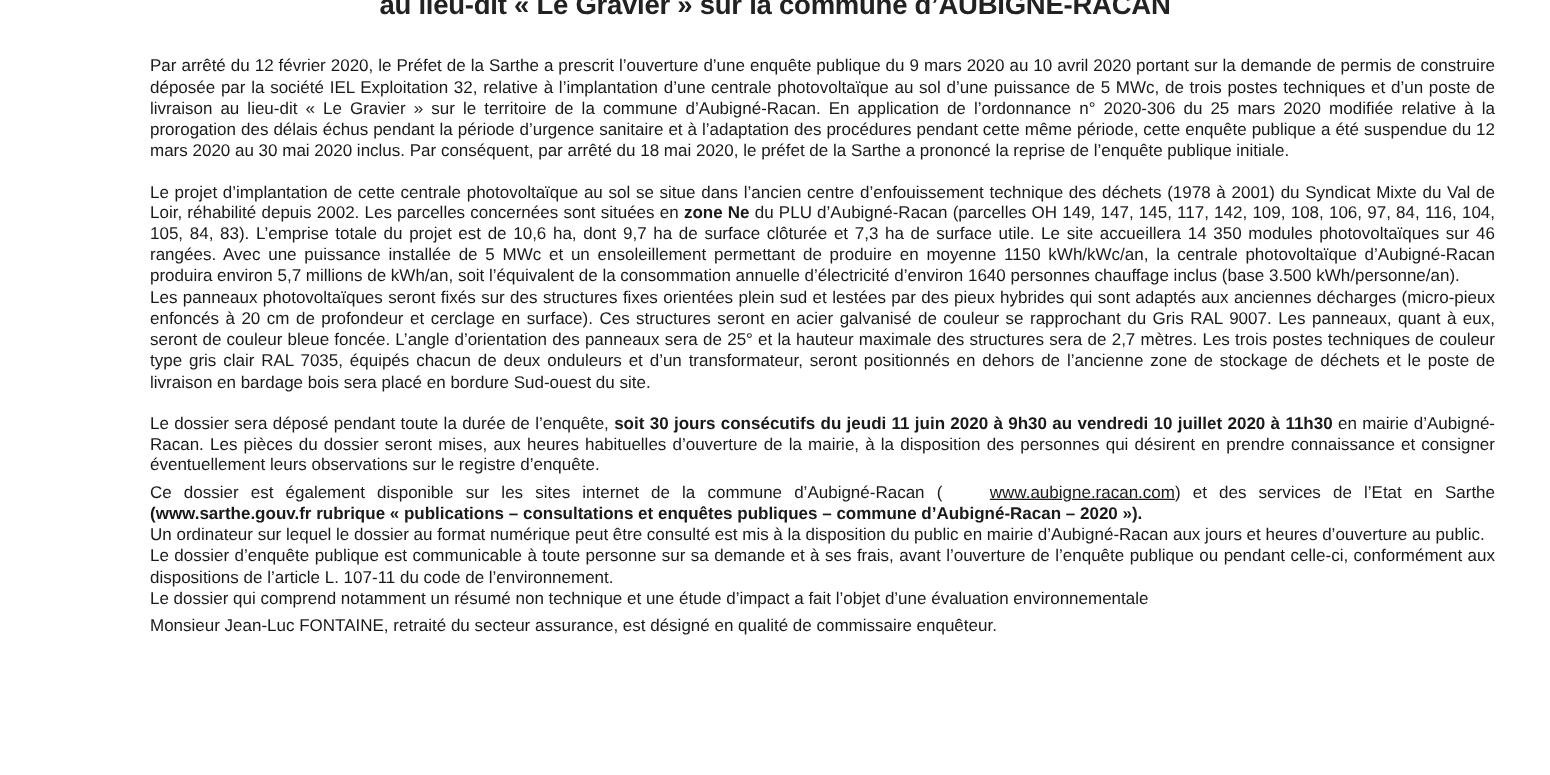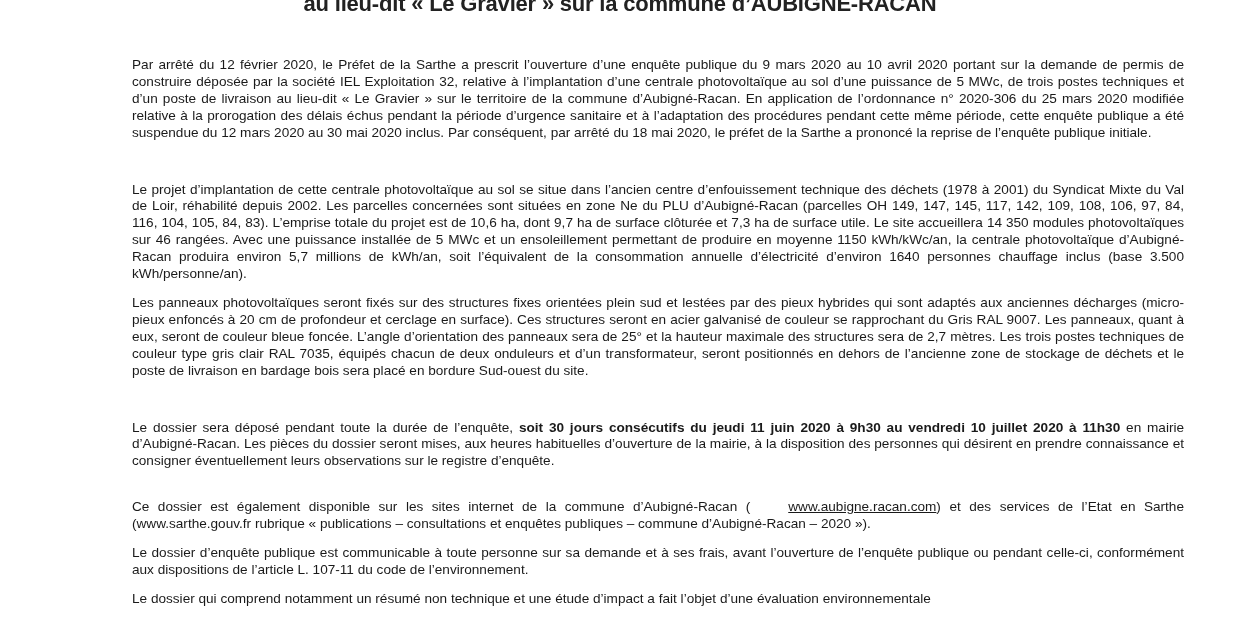--- a/index.html
+++ b/index.html
@@ -1,24 +1,24 @@
 <!DOCTYPE html>
 <html><head>
 <meta charset="utf-8">
 <style>
   html, body { margin: 0; padding: 0; background: #ffffff; }
   body { width: 1240px; height: 620px; overflow: hidden; position: relative;
          font-family: "Liberation Sans", sans-serif; color: #1a1a1a; }
   .title { position: absolute; top: -9px; left: 0; width: 1240px; text-align: center;
            font-weight: bold; font-size: 22px; line-height: 26px; color: #222; letter-spacing: -0.2px; }
   .doc { position: absolute; left: 120px; top: 45px; width: 1076px; font-size: 13.6px; line-height: 16.9px; }
-  .p { margin: 12px; text-align: justify; text-align-last: left; }
+  .p { margin: 0; text-align: justify; text-align-last: left; }
   .gap { height: 16px; }
   .gap-s { height: 5px; }
-  .b { font-weight: normal; }
+  .b { font-weight: bold; }
   .u { text-decoration: underline; padding-left: 38px; }
   .bu { font-weight: bold; }
 </style>
 </head>
 <body>
 
 <div class="title">au lieu-dit « Le Gravier » sur la commune d’AUBIGNE-RACAN</div>
 
 <div class="doc">
 
@@ -31,20 +31,21 @@
   <p class="p">Les panneaux photovoltaïques seront fixés sur des structures fixes orientées plein sud et lestées par des pieux hybrides qui sont adaptés aux anciennes décharges (micro-pieux enfoncés à 20 cm de profondeur et cerclage en surface). Ces structures seront en acier galvanisé de couleur se rapprochant du Gris RAL 9007. Les panneaux, quant à eux, seront de couleur bleue foncée. L’angle d’orientation des panneaux sera de 25° et la hauteur maximale des structures sera de 2,7 mètres. Les trois postes techniques de couleur type gris clair RAL 7035, équipés chacun de deux onduleurs et d’un transformateur, seront positionnés en dehors de l’ancienne zone de stockage de déchets et le poste de livraison en bardage bois sera placé en bordure Sud-ouest du site.</p>
 
   <div class="gap"></div>
 
   <p class="p"><span>Le dossier sera déposé pendant toute la durée de l’enquête, </span><span class="bu">soit 30 jours consécutifs du jeudi 11 juin 2020 à 9h30 au vendredi 10 juillet 2020 à 11h30</span><span> en mairie d’Aubigné-Racan. Les pièces du dossier seront mises, aux heures habituelles d’ouverture de la mairie, à la disposition des personnes qui désirent en prendre connaissance et consigner éventuellement leurs observations sur le registre d’enquête.</span></p>
 
   <div class="gap-s"></div>
 
   <p class="p"><span>Ce dossier est également disponible sur les sites internet de la commune d’Aubigné-Racan (</span><span class="u">www.aubigne.racan.com</span><span>) et des services de l’Etat en Sarthe </span><span class="b">(www.sarthe.gouv.fr rubrique « publications – consultations et enquêtes publiques – commune d’Aubigné-Racan – 2020 »).</span></p>
 
+  <p class="p">Un ordinateur sur lequel le dossier au format numérique peut être consulté est mis à la disposition du public en mairie d’Aubigné-Racan aux jours et heures d’ouverture au public.</p>
 
   <p class="p">Le dossier d’enquête publique est communicable à toute personne sur sa demande et à ses frais, avant l’ouverture de l’enquête publique ou pendant celle-ci, conformément aux dispositions de l’article L. 107-11 du code de l’environnement.</p>
 
   <p class="p">Le dossier qui comprend notamment un résumé non technique et une étude d’impact a fait l’objet d’une évaluation environnementale</p>
 
   <div class="gap-s"></div>
 
   <p class="p">Monsieur Jean-Luc FONTAINE, retraité du secteur assurance, est désigné en qualité de commissaire enquêteur.</p>
 
   <div class="gap-s"></div>

